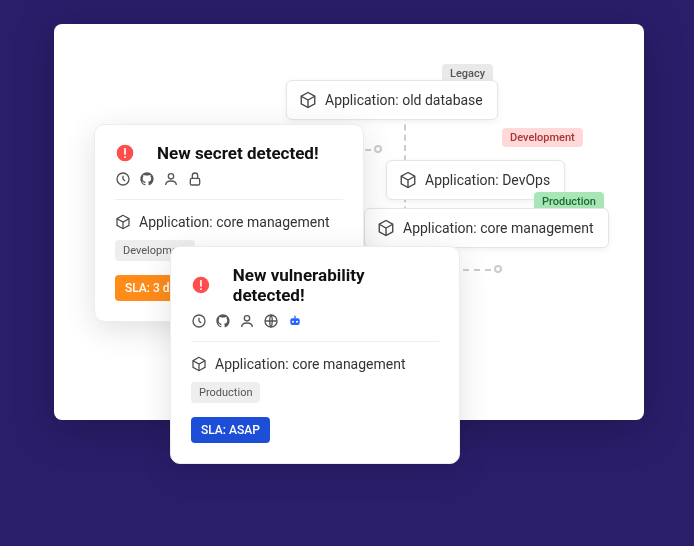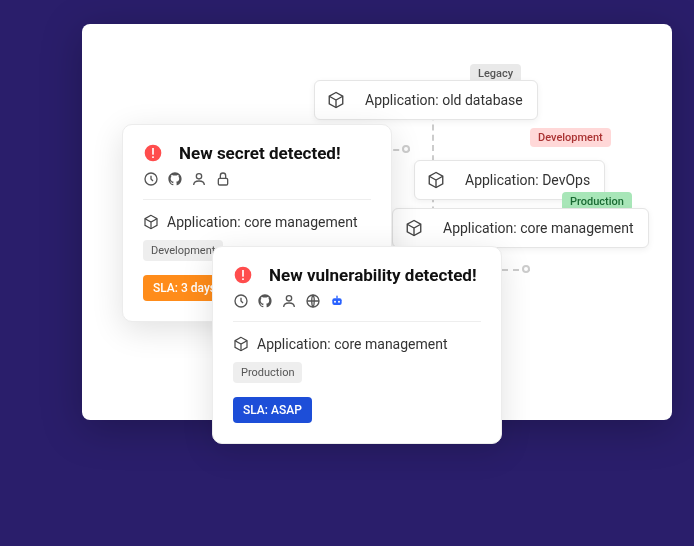--- a/index.html
+++ b/index.html
@@ -13,31 +13,30 @@
   }
   .canvas {
     position: absolute;
     top: 24px;
     left: 54px;
     width: 590px;
     height: 396px;
     background: #fff;
     border-radius: 8px;
     box-shadow: 0 8px 40px rgba(0,0,0,0.25);
-    margin-left: 28px;
   }
   .app-row {
     position: absolute;
     background: #fff;
     border: 1px solid #e5e5e5;
     border-radius: 6px;
     padding: 10px 14px 10px 12px;
     display: flex;
     align-items: center;
-    gap: 20px;
+    gap: 8px;
     font-size: 14px;
     color: #333;
     box-shadow: 0 2px 6px rgba(0,0,0,0.06);
   }
   .app-row svg { flex-shrink: 0; }
   .badge {
     position: absolute;
     font-size: 11px;
     padding: 3px 8px;
     border-radius: 4px;
@@ -50,21 +49,21 @@
     position: absolute;
     background: #fff;
     border: 1px solid #ececec;
     border-radius: 10px;
     box-shadow: 0 8px 32px rgba(0,0,0,0.12);
     padding: 18px 20px 20px;
   }
   .alert-header {
     display: flex;
     align-items: center;
-    gap: 16px;
+    gap: 22px;
     margin-bottom: 8px;
   }
   .alert-title {
     font-size: 17px;
     font-weight: 700;
     color: #111;
   }
   .icon-row {
     display: flex;
     gap: 8px;
@@ -195,21 +194,21 @@
           <path d="M3 7l9 5 9-5M12 12v10"></path>
         </svg>
       <span>Application: core management</span>
     </div>
     <div class="tag-row">
       <span class="tag">Development</span>
     </div>
     <span class="sla sla-orange">SLA: 3 days</span>
   </div>
 
-  <div class="alert-card" style="top:222px; left:130px; width:290px;">
+  <div class="alert-card" style="top:222px; left:116px; width:290px;">
     <div class="alert-header">
       <svg width="20" height="20" viewBox="0 0 24 24">
           <circle cx="12" cy="12" r="10" fill="#ff4d4d"></circle>
           <rect x="11" y="6" width="2" height="8" fill="#fff"></rect>
           <rect x="11" y="16" width="2" height="2" fill="#fff"></rect>
         </svg>
       <span class="alert-title">New vulnerability detected!</span>
     </div>
     <div class="icon-row">
       <svg width="16" height="16" viewBox="0 0 24 24" fill="none" stroke="#555" stroke-width="2">

